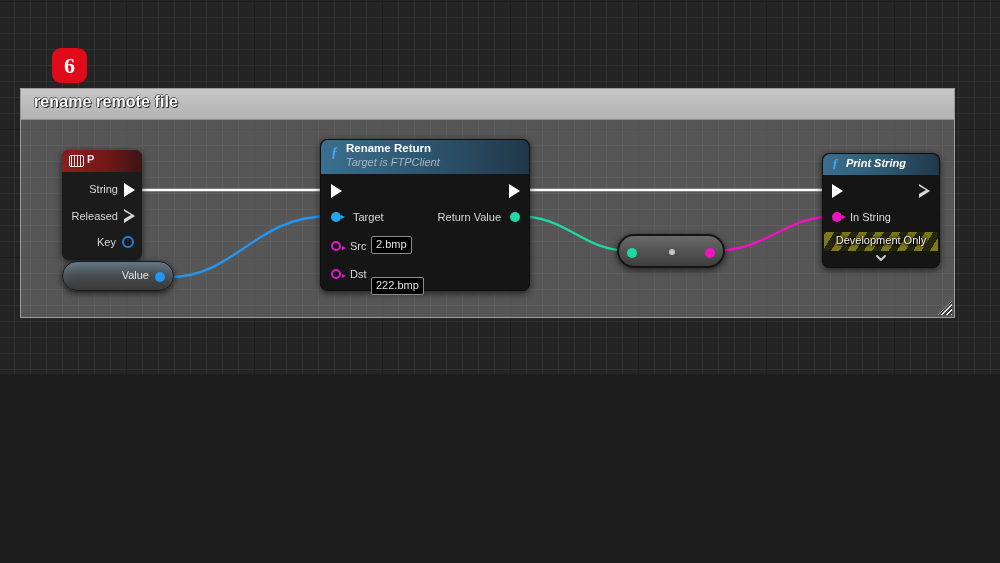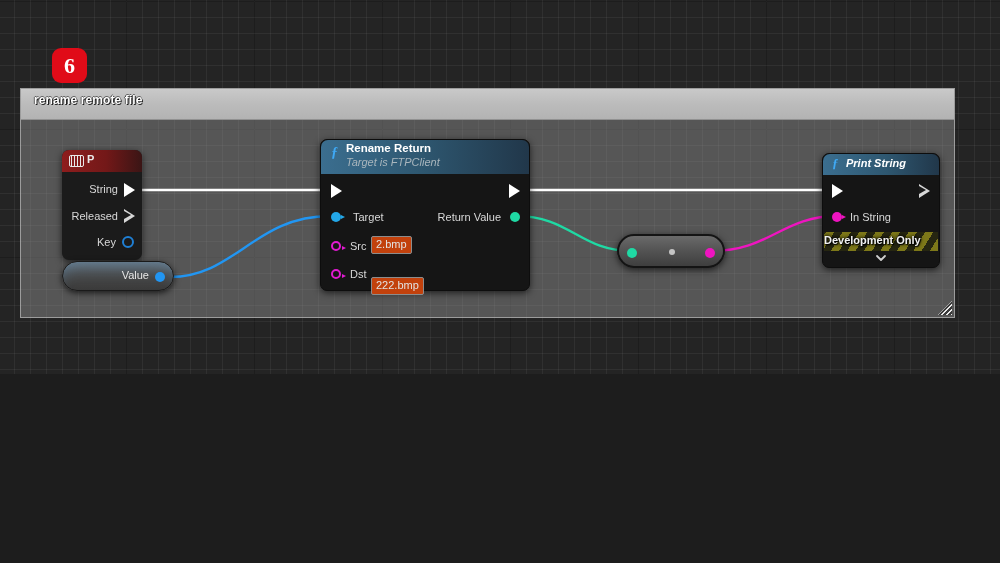--- a/index.html
+++ b/index.html
@@ -48,21 +48,21 @@
     width: 100%;
     height: 31px;
     background: linear-gradient(to bottom, #c9c9c9 0%, #bcbcbc 48%, #b3b3b3 100%);
     border-bottom: 1px solid rgba(90,90,90,0.5);
     box-sizing: border-box;
   }
   #comment-title {
     position: absolute;
     left: 13px;
     top: 4px;
-    font-size: 12px;
+    font-size: 16px;
     font-weight: bold;
     color: #ffffff;
     text-shadow: 1px 1px 0 rgba(0,0,0,0.85), -1px 0 0 rgba(0,0,0,0.5), 0 -1px 0 rgba(0,0,0,0.5);
     letter-spacing: 0.1px;
     white-space: nowrap;
   }
   #comment-resize {
     position: absolute;
     right: 2px; bottom: 2px;
     width: 14px; height: 14px;
@@ -240,21 +240,21 @@
     position: absolute; left: 25px; top: 2px;
     font-size: 11.5px; font-weight: bold; color: #ffffff;
   }
   #node-rename .hdr-sub {
     position: absolute; left: 25px; top: 16px;
     font-size: 11px; font-style: italic; color: #a9b6bd;
   }
 
   .val-box {
     position: absolute;
-    background: #c2410c;
+    background: #000000;
     border: 1px solid #8c8c8c;
     border-radius: 2px;
     font-size: 11px;
     color: #e2e2e2;
     padding: 1px 4px 2px 4px;
     line-height: 13px;
   }
 
   
   #node-conv {
@@ -304,23 +304,23 @@
     background-color: #6e6a16;
     background-image: repeating-linear-gradient(
       -58deg,
       #7d7819 0px, #7d7819 7px,
       #262611 7px, #262611 14px);
     overflow: hidden;
   }
   #dev-banner .txt {
     position: absolute;
     left: 0; right: 0; top: 2px;
-    text-align: left;
+    text-align: center;
     font-size: 11px;
-    font-weight: bold;
+    font-weight: normal;
     color: #f2f2f2;
     text-shadow: 0 0 3px #000, 0 0 4px #000, 1px 1px 1px #000;
   }
   #print-chevron {
     position: absolute;
     left: 50%;
     margin-left: -6px;
     top: 98px;
     width: 12px; height: 12px;
   }

